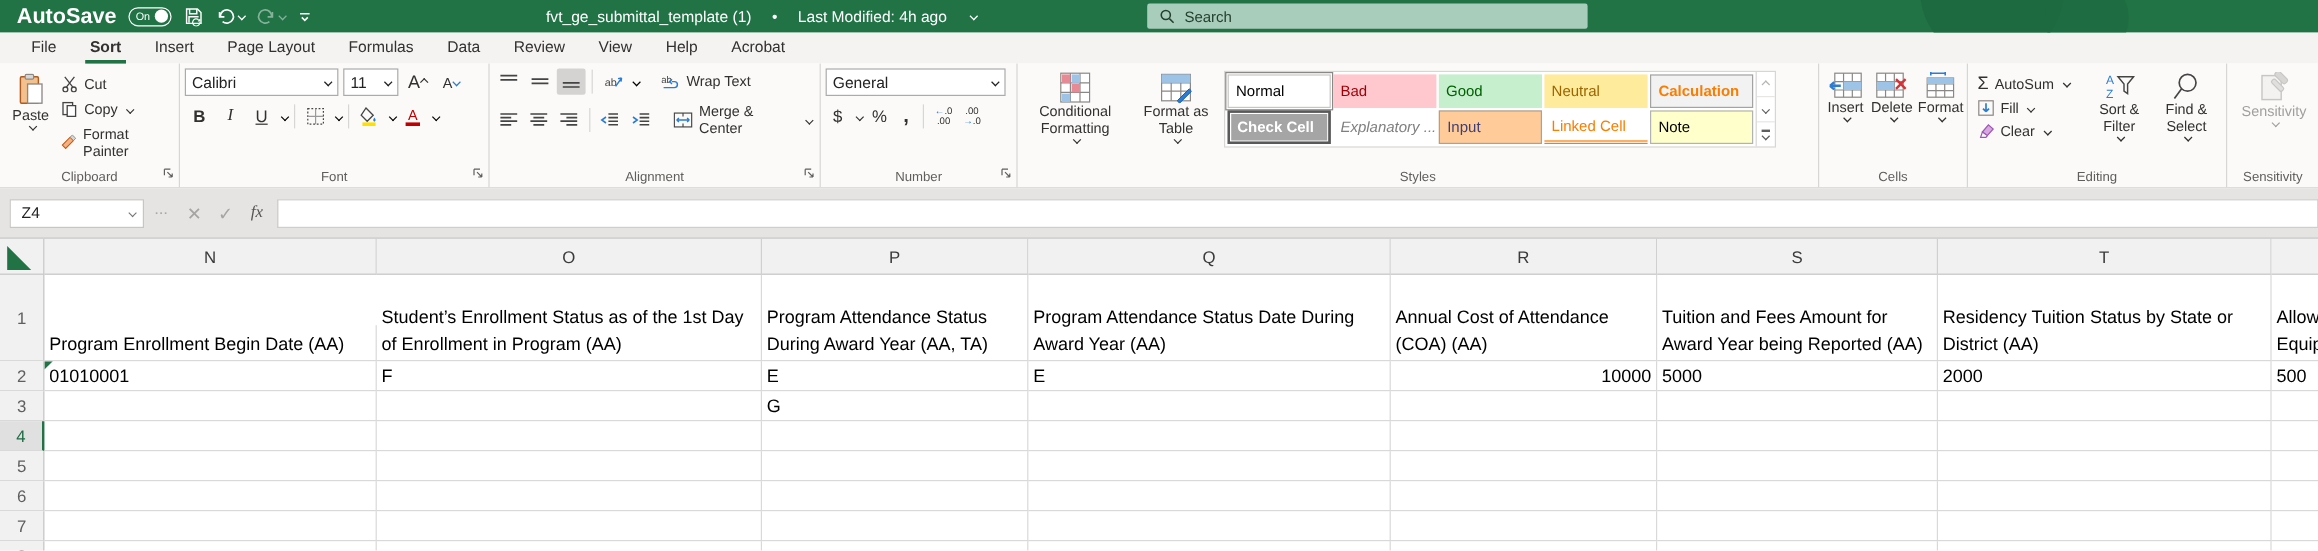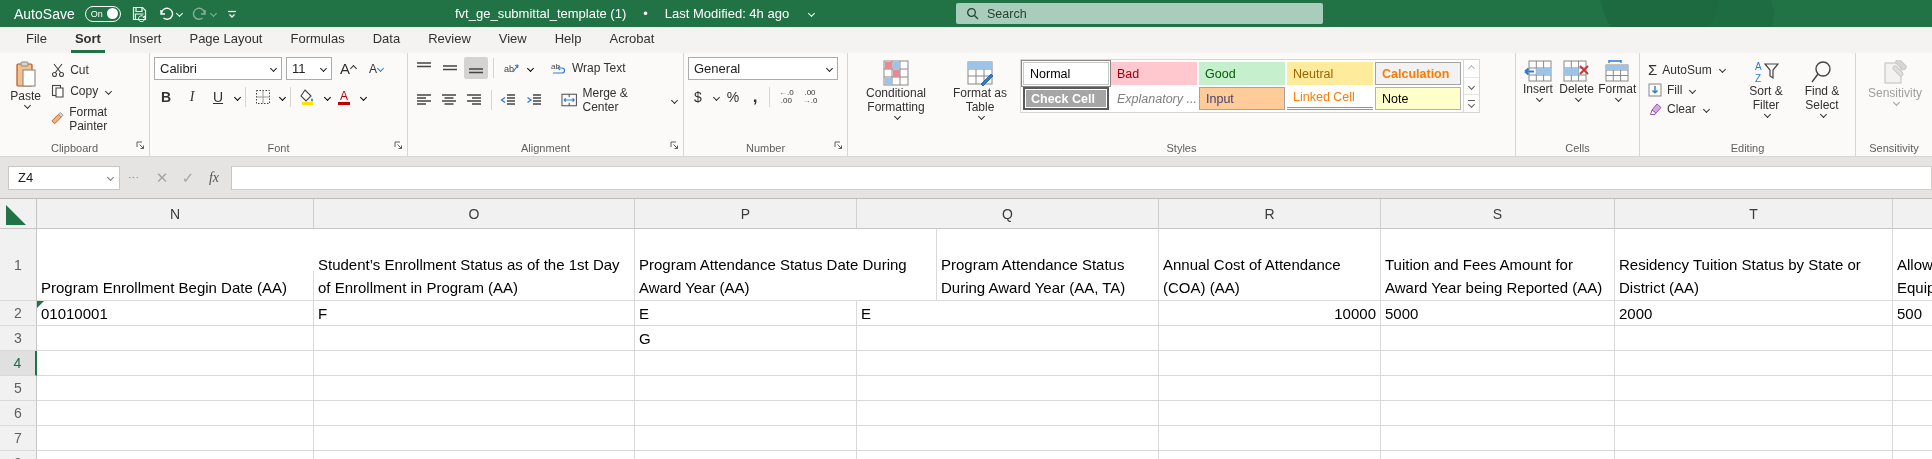--- a/index.html
+++ b/index.html
@@ -6,21 +6,21 @@
   html,body { width:1932px; height:459px; overflow:hidden; background:#fff;
     font-family:"Liberation Sans","DejaVu Sans",sans-serif; }
 
   
   .titlebar { position:relative; height:27px; background:#217346; color:#fff;
     display:flex; align-items:center; overflow:hidden; }
   .titlebar .deco1,.titlebar .deco2 { position:absolute; border-radius:50%; background:#1e6a40; }
   .deco1 { width:120px; height:120px; right:212px; top:-68px; }
   .deco2 { width:70px;  height:70px;  right:158px; top:-20px; opacity:.8; }
   .qat { display:flex; align-items:center; gap:10px; padding-left:14px; z-index:2; }
-  .autosave-label { font-size:14px; }
+  .autosave-label { font-size:18px;font-weight:bold; }
   .toggle { width:36px; height:16px; border:1.5px solid #fff; border-radius:9px;
     display:flex; align-items:center; justify-content:space-between; padding:0 2px 0 5px; cursor:pointer; }
   .toggle .on-txt { font-size:9px; color:#fff; }
   .toggle .knob { width:11px; height:11px; background:#fff; border-radius:50%; }
   .qbtn { display:flex; align-items:center; cursor:pointer; }
   .qbtn.dim { opacity:.45; }
   .doc-title { position:absolute; left:455px; top:0; height:27px; display:flex;
     align-items:center; gap:17px; font-size:13px; white-space:nowrap; z-index:2; }
   .searchbox { position:absolute; left:956px; top:3px; width:367px; height:21px;
     background:#a9cdbb; border-radius:2px; display:flex; align-items:center;
@@ -70,21 +70,21 @@
   
   .g-number { width:164px; display:flex; flex-direction:column; gap:6px; }
   .numrow { display:flex; align-items:center; gap:3px; font-size:14px; color:#323130; }
   .decimal { font-size:8px; line-height:8px; text-align:center; color:#323130; padding:2px 3px; }
   .decimal b { color:#2b7cd3; }
 
   
   .g-styles { width:668px; display:flex; align-items:flex-start; gap:4px; }
   .gallery-wrap { display:flex; border:1px solid #d8d6d4; background:#fff; margin-top:2px; }
   .gallery { display:grid; grid-template-columns:repeat(5,86px); gap:2px; padding:2px; }
-  .stylecell { height:23px; font-size:12.5px; display:flex; align-items:center;
+  .stylecell { height:28px; font-size:12.5px; display:flex; align-items:center;
     padding:0 6px; cursor:pointer; white-space:nowrap; overflow:hidden;text-align:center; }
   .stylecell.border1 { border:1px solid #a3a3a3; }
   .stylecell.border2 { border:1px solid #b2b2b2; }
   .stylecell.thick { border:2px solid #595959; box-shadow:inset 0 0 0 1px #fff; font-weight:700; }
   .stylecell.selected { outline:1px solid #8a8886; outline-offset:1px; border:1px solid #c8c6c4; }
   .stylecell.bold { font-weight:700; }
   .stylecell.italic { font-style:italic; }
   .stylecell.uline { border-bottom:3px double #fa7d00; }
   .gal-scroll { width:16px; border-left:1px solid #d8d6d4; display:flex; flex-direction:column; }
   .gal-scroll div { flex:1; display:flex; align-items:center; justify-content:center; color:#605e5c; cursor:pointer; border-bottom:1px solid #e8e6e4; }
@@ -577,22 +577,22 @@
       <div class="colhead" style="width: 222px;">R</div>
       <div class="colhead" style="width: 234px;">S</div>
       <div class="colhead" style="width: 278px;">T</div>
       <div class="colhead" style="width: 120px;">U</div>
     </div>
   <div>
       <div class="grow" style="height: 72px;">
         <div class="gutter">1</div>
         <div class="cell hdr" style="width: 277px; margin-top: 42px;">Program Enrollment Begin Date (AA)</div>
         <div class="cell hdr" style="width: 321px;">Student’s Enrollment Status as of the 1st Day of Enrollment in Program (AA)</div>
+        <div class="cell hdr" style="width: 222px;">Program Attendance Status During Award Year (AA, TA)</div>
         <div class="cell hdr" style="width: 302px;">Program Attendance Status Date During Award Year (AA)</div>
-        <div class="cell hdr" style="width: 222px;">Program Attendance Status During Award Year (AA, TA)</div>
         <div class="cell hdr" style="width: 222px;">Annual Cost of Attendance (COA) (AA)</div>
         <div class="cell hdr" style="width: 234px;">Tuition and Fees Amount for Award Year being Reported (AA)</div>
         <div class="cell hdr" style="width: 278px;">Residency Tuition Status by State or District (AA)</div>
         <div class="cell hdr" style="width: 120px;">Allow
 Equip</div>
       </div>
       <div class="grow" style="height: 25px;">
         <div class="gutter">2</div>
         <div class="cell" style="width: 277px;">01010001<span class="err-tri"></span></div>
         <div class="cell" style="width: 321px;">F</div>

